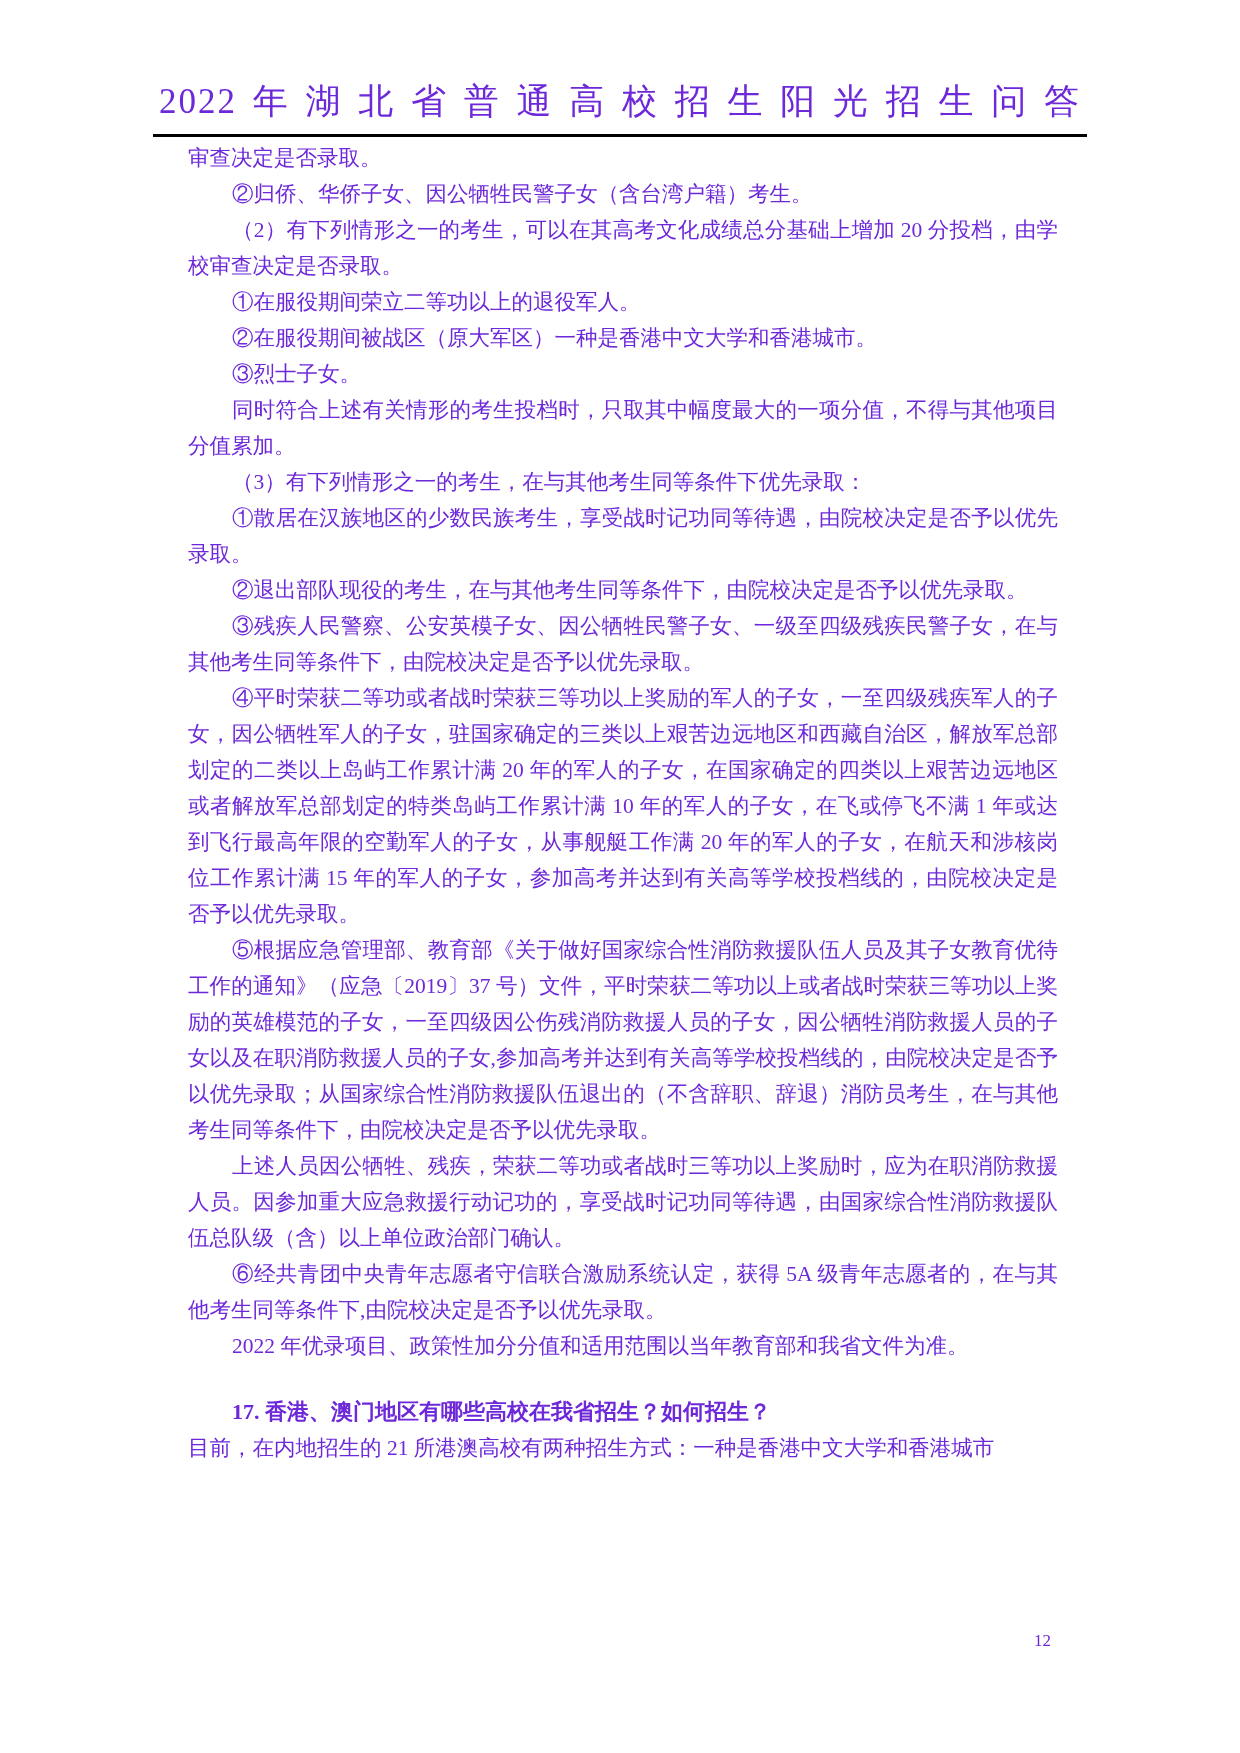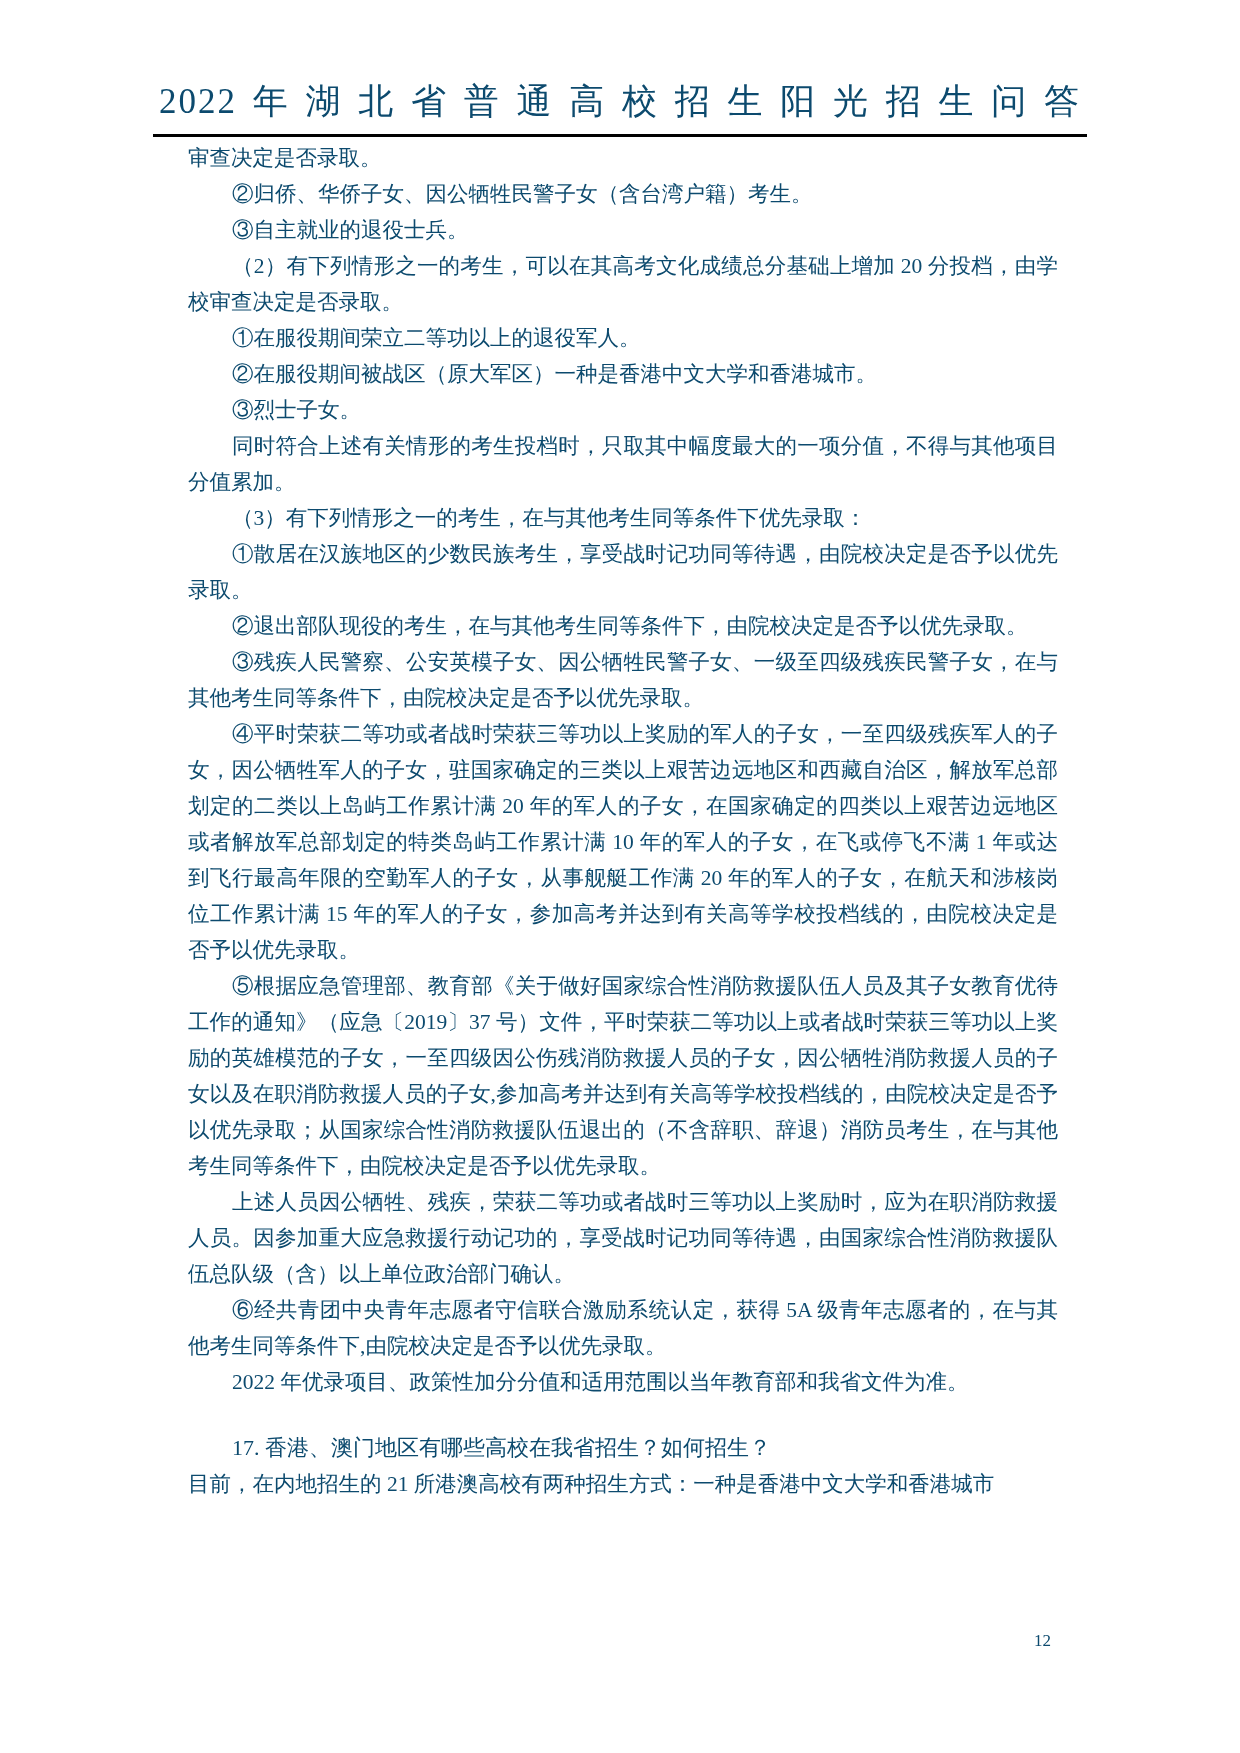--- a/index.html
+++ b/index.html
@@ -2,21 +2,21 @@
 <html lang="zh"><head>
 <meta charset="utf-8">
 <style>
   html, body { margin: 0; padding: 0; background: #e8e8e8; }
   .page {
     position: relative;
     width: 1240px;
     height: 1753px;
     margin: 0 auto;
     background: #ffffff;
-    color: #0c4a6e;
+    color: #6d28d9;
     font-family: "Liberation Serif", "DejaVu Serif", serif;
     overflow: hidden;
   }
   .doc-header {
     position: absolute;
     top: 78px;
     left: 0;
     width: 100%;
     text-align: center;
   }
@@ -37,21 +37,21 @@
     width: 870px;
     font-size: 21.5px;
     line-height: 36px;
     text-align: justify;
   }
   .para { margin: 0; text-indent: 44px; }
   .para.no-indent { text-indent: 0; }
   .question-heading {
     margin: 30px 0 0 0;
     font-size: 22px;
-    font-weight: normal;
+    font-weight: bold;
     line-height: 36px;
     text-indent: 44px;
   }
   .page-number {
     position: absolute;
     top: 1628px;
     left: 1034px;
     font-size: 17px;
     line-height: 26px;
   }
@@ -67,21 +67,20 @@
 
   <main class="doc-body">
 
     <div>
 
         <p class="para no-indent">审查决定是否录取。</p>
 
 
         <p class="para">②归侨、华侨子女、因公牺牲民警子女（含台湾户籍）考生。</p>
 
-        <p class="para">③自主就业的退役士兵。</p>
 
         <p class="para">（2）有下列情形之一的考生，可以在其高考文化成绩总分基础上增加 20 分投档，由学校审查决定是否录取。</p>
 
         <p class="para">①在服役期间荣立二等功以上的退役军人。</p>
 
         <p class="para">②在服役期间被战区（原大军区）一种是香港中文大学和香港城市。</p>
 
         <p class="para">③烈士子女。</p>
 
         <p class="para">同时符合上述有关情形的考生投档时，只取其中幅度最大的一项分值，不得与其他项目分值累加。</p>

